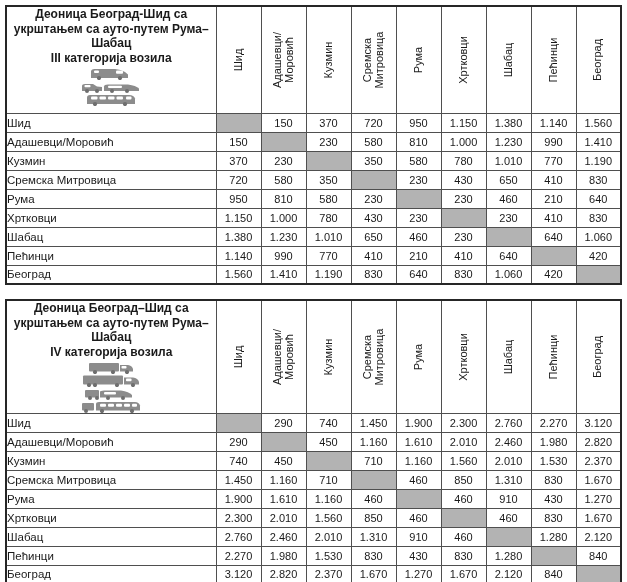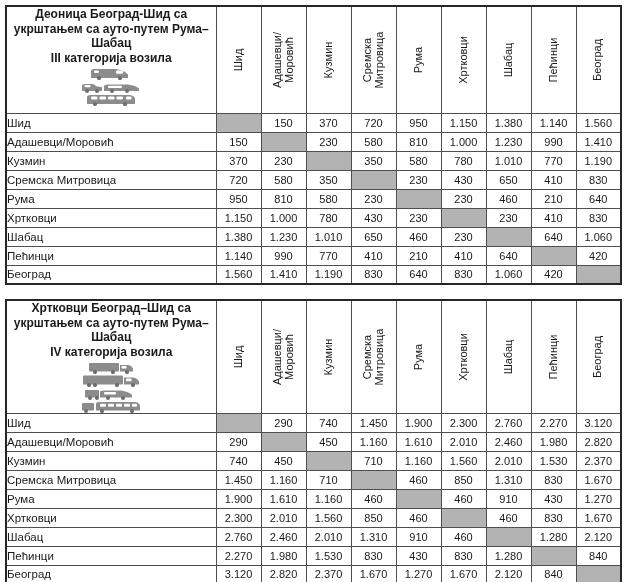--- a/index.html
+++ b/index.html
@@ -247,21 +247,21 @@
         <col class="datacol">
         <col class="datacol">
         <col class="datacol">
         <col class="datacol">
         <col class="datacol">
         <col class="datacol">
       </colgroup>
       <thead>
         <tr>
           <th class="title-cell colhead">
-            <div class="title-line">Хртковци Београд–Шид са</div>
+            <div class="title-line">Деоница Београд–Шид са</div>
             <div class="title-line">укрштањем са ауто-путем Рума–</div>
             <div class="title-line">Шабац</div>
             <div class="title-line">IV категорија возила</div>
             <div class="icon-stack">
               <div class="icon-row">
                 <svg width="48" height="13" viewBox="0 0 48 13">
                   <rect x="2" y="2" width="30" height="8.5" rx="1" fill="#8c8c8c"></rect>
                   <path d="M33,10.5 L33,4 L41,4 Q45,4.5 46,8 L46,10.5 Z" fill="#8c8c8c"></path>
                   <rect x="34.5" y="5" width="5" height="2.6" rx="0.8" fill="#ffffff"></rect>
                   <circle cx="8" cy="11" r="2.1" fill="#6e6e6e"></circle>

